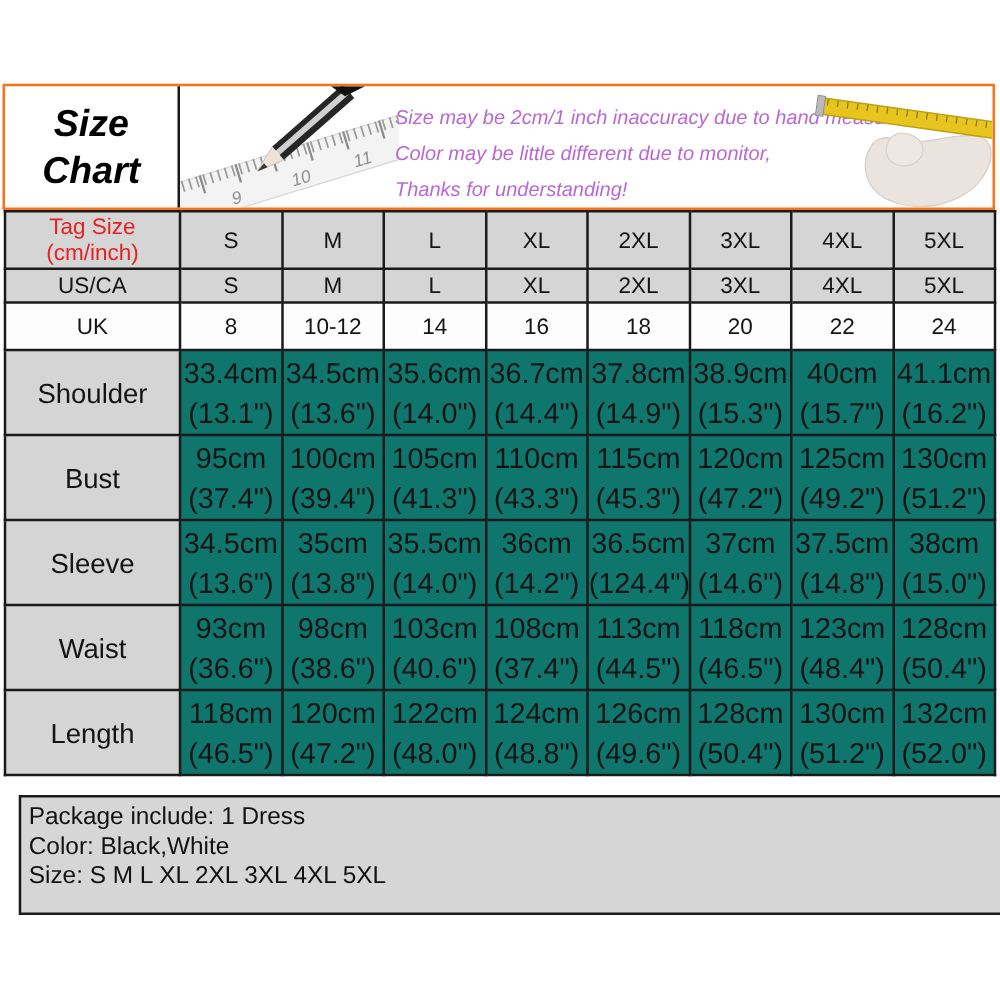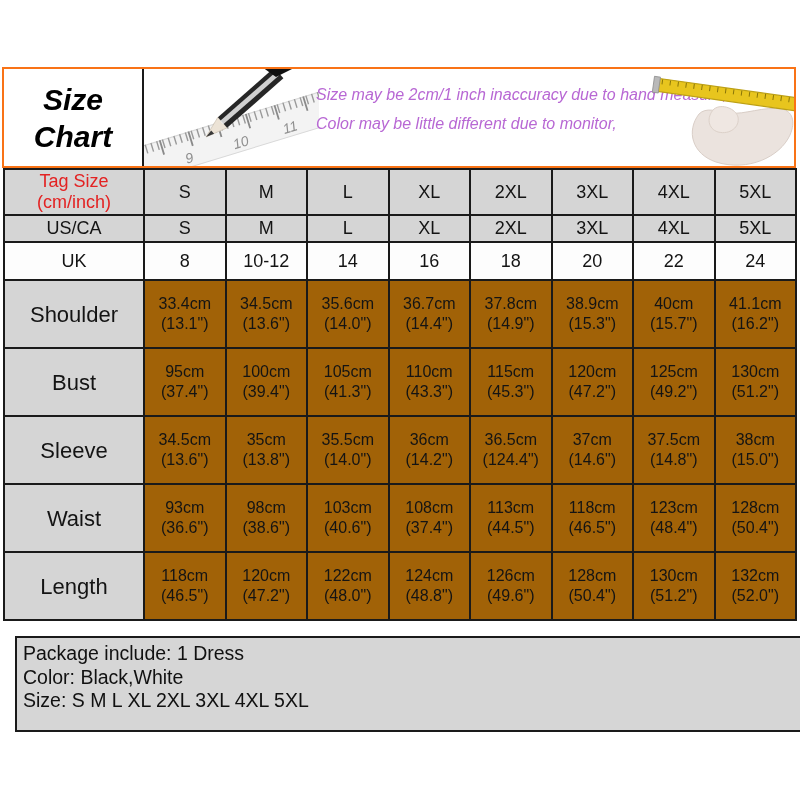--- a/index.html
+++ b/index.html
@@ -32,21 +32,21 @@
   .size-table td{
     border:2px solid #1a1a1a;text-align:center;vertical-align:middle;
     font-size:18px;line-height:21px;white-space:pre-line;padding:0;
   }
   tr.tag{height:46px;}
   tr.shaded{height:27px;}
   tr.plain{height:38px;}
   tr.measure{height:68px;}
   tr.tag td, tr.shaded td{background:#d5d5d5;}
   tr.plain td{background:#fdfdfd;}
-  tr.measure td{background:#a16207;font-size:16px;line-height:20px;}
+  tr.measure td{background:#0f766e;font-size:23px;line-height:32px;}
   tr.measure td.lbl{background:#d5d5d5;font-size:22px;line-height:21px;}
   
   .footer{
     position:absolute;top:636px;left:15px;width:778px;height:84px;
     border:2px solid #1a1a1a;background:#d6d6d6;padding:4px 6px;
     font-size:19.5px;line-height:23.5px;color:#111;
   }
 </style>
 </head>
 <body>
@@ -69,20 +69,21 @@
         <polygon points="62,68 83.1,58.8 73.9,48.2" fill="#ece3d6" stroke="#cfc5b6" stroke-width="0.8"></polygon>
         <polygon points="62,68 70.1,64.8 67.2,61.5" fill="#3a3a3a"></polygon>
         <polygon points="83.1,58.8 73.9,48.2 130.2,-1.3 139.4,9.3" fill="#262626"></polygon>
         <polygon points="79,55.5 76,52 132,3 135,6.5" fill="#efefef" opacity="0.85"></polygon>
         <polygon points="118,-2 141,-14 152,-2 132,8" fill="#111"></polygon>
       </g>
     </svg>
     <div class="notices">
       <div>Size may be 2cm/1 inch inaccuracy due to hand measure,</div>
       <div>Color may be little different due to monitor,</div>
+      <div>Thanks for understanding!</div>
     </div>
     <svg class="tape-svg" width="150" height="97" viewBox="0 0 150 97">
       <path d="M55,45 C42,62 48,85 72,93 C104,103 136,88 146,66 C152,52 148,42 138,40 C120,37 100,46 86,44 C72,42 62,38 55,45 Z" fill="#ebe3de" stroke="#d9cec7" stroke-width="1"></path>
       <g transform="rotate(8 75 30)">
         <rect x="12" y="18" width="140" height="13" fill="#e8c51e" stroke="#bda014" stroke-width="1.2"></rect>
         <line x1="16" y1="21" x2="150" y2="21" stroke="#8a7608" stroke-width="5" stroke-dasharray="1 7"></line>
         <rect x="8" y="16.5" width="6" height="16" fill="#b9b9b9" stroke="#8f8f8f" stroke-width="0.8"></rect>
       </g>
       <path d="M70,40 C62,48 64,60 74,63 C86,66 96,58 94,48 C92,40 78,34 70,40 Z" fill="#efe7e2" stroke="#dcd1c9" stroke-width="1"></path>
     </svg>

